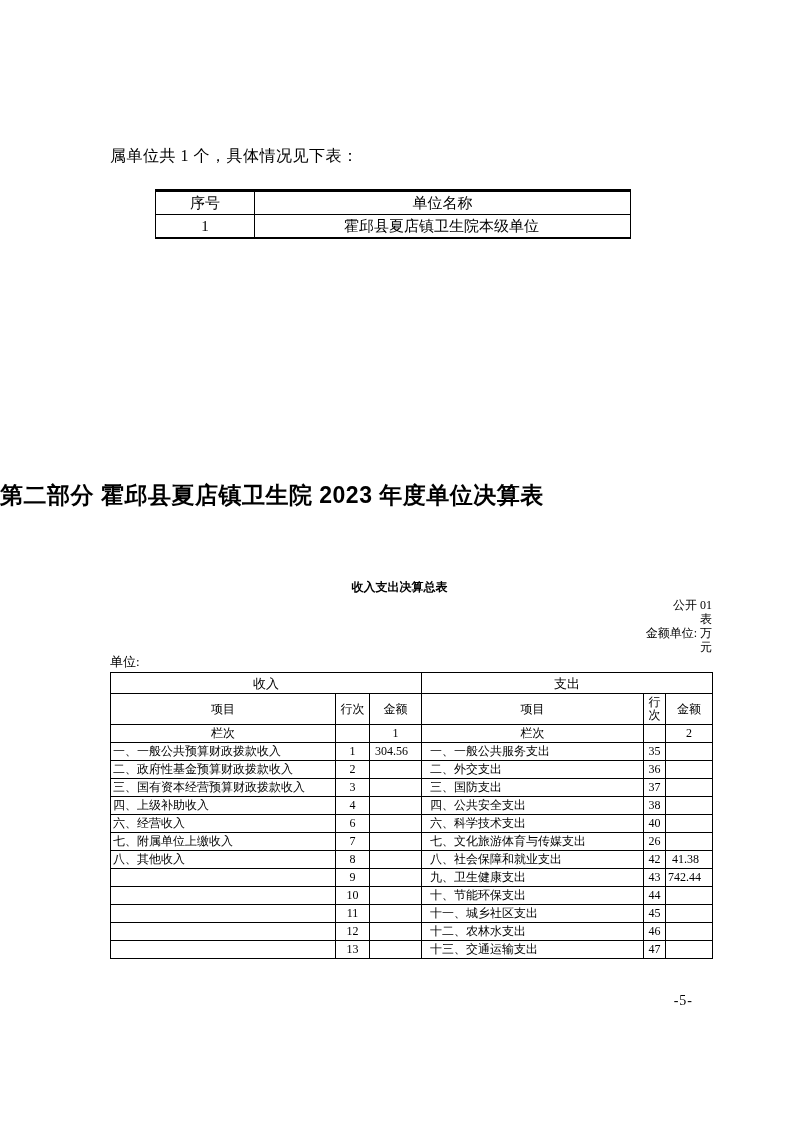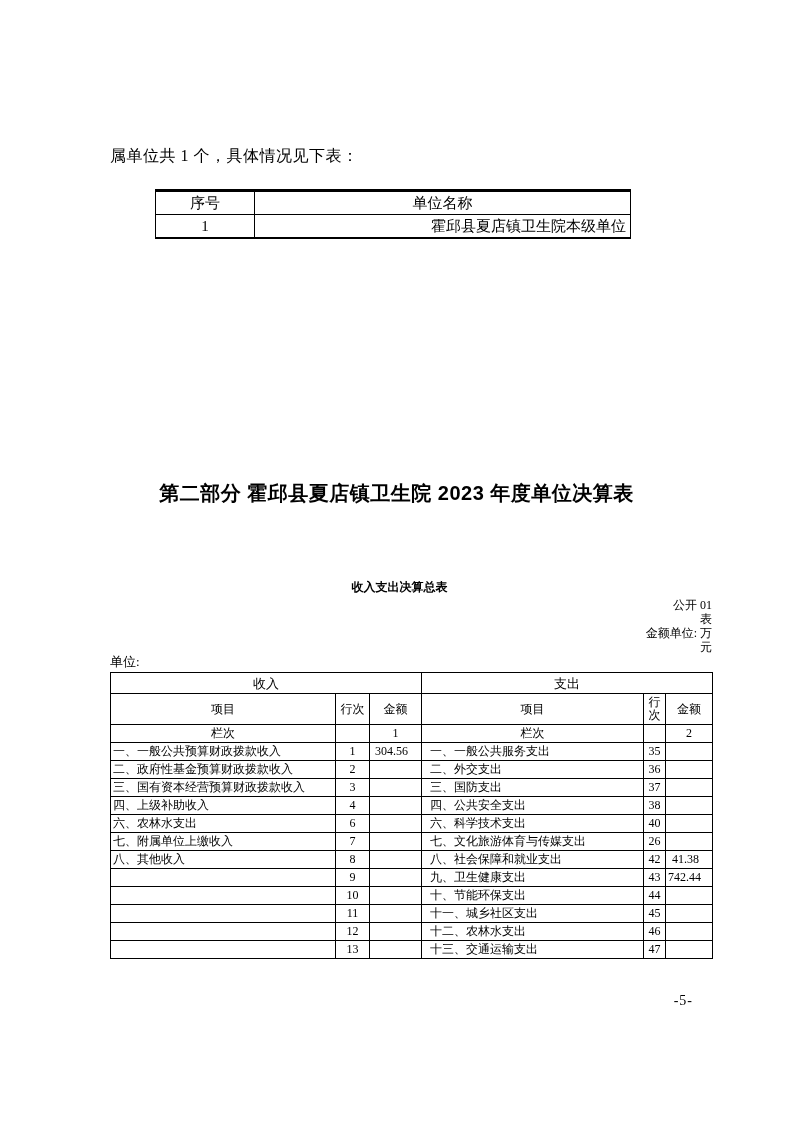--- a/index.html
+++ b/index.html
@@ -34,31 +34,31 @@
     border: 1px solid #000;
     height: 22px;
     padding: 0 4px;
     font-weight: normal;
     text-align: center;
     overflow: hidden;
     white-space: nowrap;
   }
   .unit-table thead th { border-top: 3px solid #000; margin-top: 44px; }
   .unit-table tbody tr:last-child td { border-bottom: 2px solid #000; }
-  .unit-table td.uname { text-align: right; padding-left: 2px; }
+  .unit-table td.uname { text-align: center; padding-left: 2px; }
 
   .section-title {
     position: absolute;
     left: 0;
     top: 480px;
     width: 100%;
     margin: 0;
-    text-align: center;
+    text-align: left;
     font-family: "Liberation Sans", "DejaVu Sans", sans-serif;
-    font-size: 20px;
+    font-size: 23px;
     font-weight: bold;
     letter-spacing: 0.5px;
   }
   .table-title {
     position: absolute;
     left: 0;
     top: 576px;
     width: 100%;
     margin: 3px;
     text-align: center;
@@ -209,21 +209,21 @@
         </tr>
         <tr>
           <td class="item">四、上级补助收入</td>
           <td class="center">4</td>
           <td class="amt"></td>
           <td class="item indent">四、公共安全支出</td>
           <td class="center">38</td>
           <td class="amt"></td>
         </tr>
         <tr>
-          <td class="item">六、农林水支出</td>
+          <td class="item">六、经营收入</td>
           <td class="center">6</td>
           <td class="amt"></td>
           <td class="item indent">六、科学技术支出</td>
           <td class="center">40</td>
           <td class="amt"></td>
         </tr>
         <tr>
           <td class="item">七、附属单位上缴收入</td>
           <td class="center">7</td>
           <td class="amt"></td>

